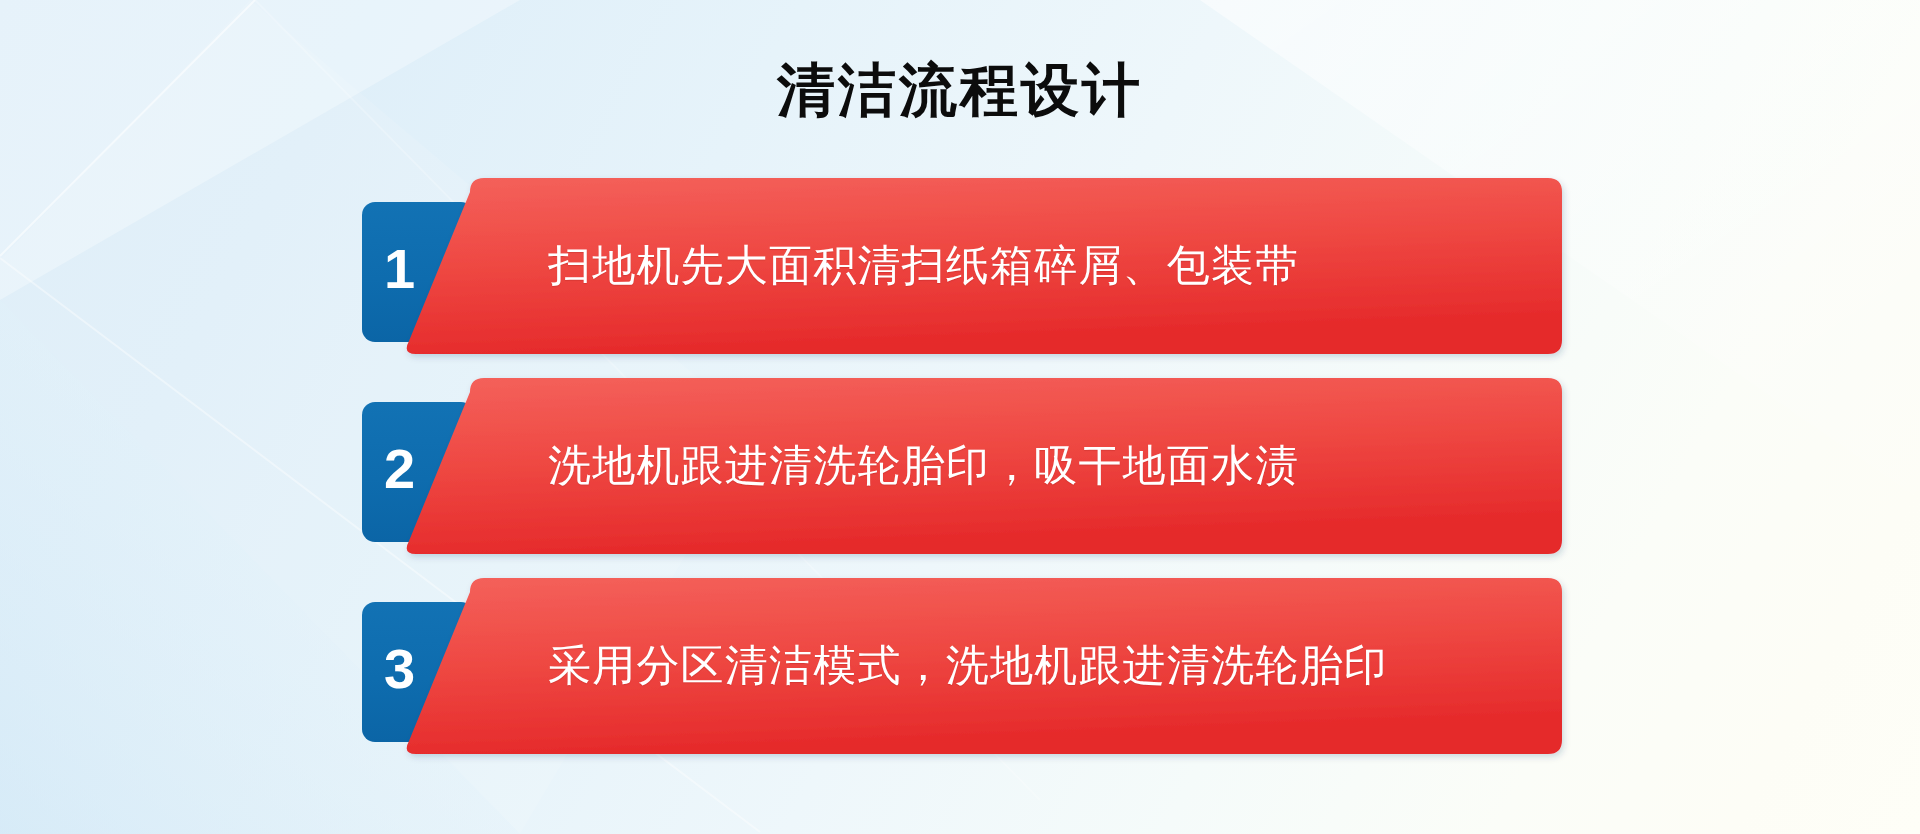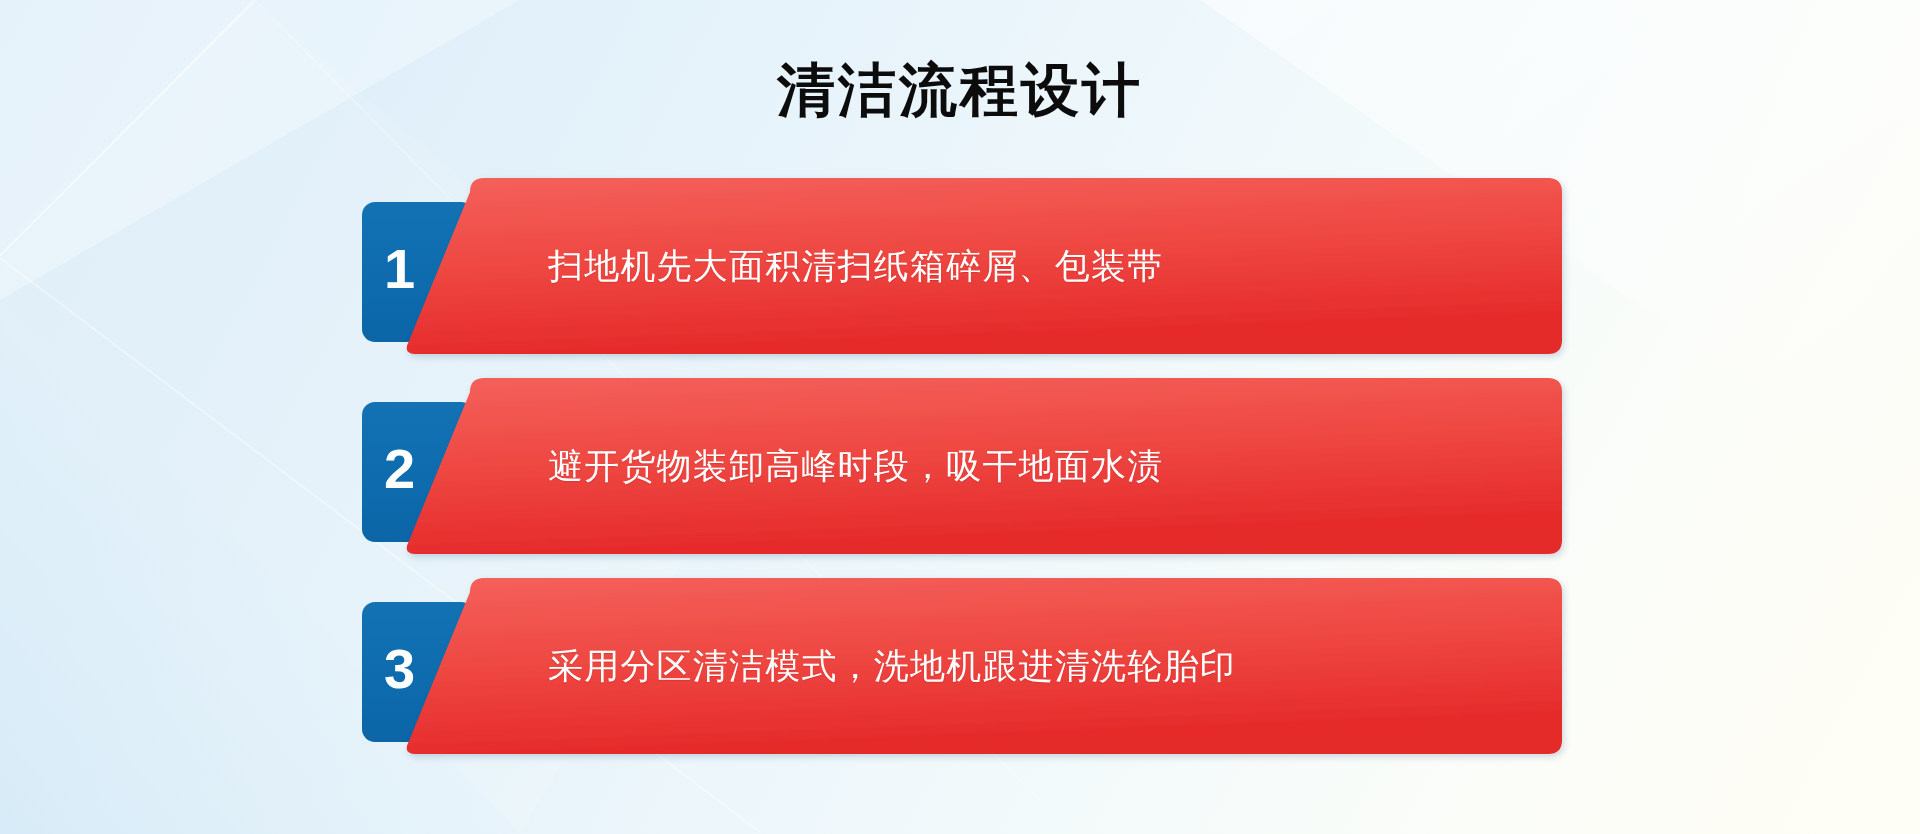--- a/index.html
+++ b/index.html
@@ -86,21 +86,21 @@
   .bar svg{ display:block; width:1200px; height:176px; overflow:visible; }
 
   .bar-text{
     position:absolute;
     left:186px; top:0;
     height:176px;
     display:flex;
     align-items:center;
     z-index:3;
     color:#ffffff;
-    font-size:35px;
+    font-size:43px;
     font-weight:500;
     letter-spacing:1.2px;
     white-space:nowrap;
     text-shadow:0 1px 1px rgba(120,10,10,0.18);
   }
 </style>
 </head>
 <body>
 
 <div class="stage">
@@ -169,21 +169,21 @@
               <stop offset="45%" stop-color="#ef4a44"></stop>
               <stop offset="100%" stop-color="#e5292a"></stop>
             </linearGradient>
             <filter id="sh2" x="-10%" y="-20%" width="130%" height="160%">
               <feDropShadow dx="2" dy="3" stdDeviation="3" flood-color="#0a3b63" flood-opacity="0.18"></feDropShadow>
             </filter>
           </defs>
           <path filter="url(#sh2)" d="M 108 14 Q 108 0 122 0 L 1186 0 Q 1200 0 1200 14 L 1200 162 Q 1200 176 1186 176 L 54 176 Q 40 176 47 163 Z" fill="url(#red2)"></path>
         </svg>
       </div>
-      <div class="bar-text">避开货物装卸高峰时段，吸干地面水渍</div>
+      <div class="bar-text">洗地机跟进清洗轮胎印，吸干地面水渍</div>
     </div>
 
     <div class="row row-3">
       <div class="badge">
         <span class="badge-num">3</span>
       </div>
       <div class="bar">
         <svg viewBox="0 0 1200 176" xmlns="http://www.w3.org/2000/svg">
           <defs>
             <linearGradient id="red3" x1="0" y1="0" x2="0.25" y2="1">

